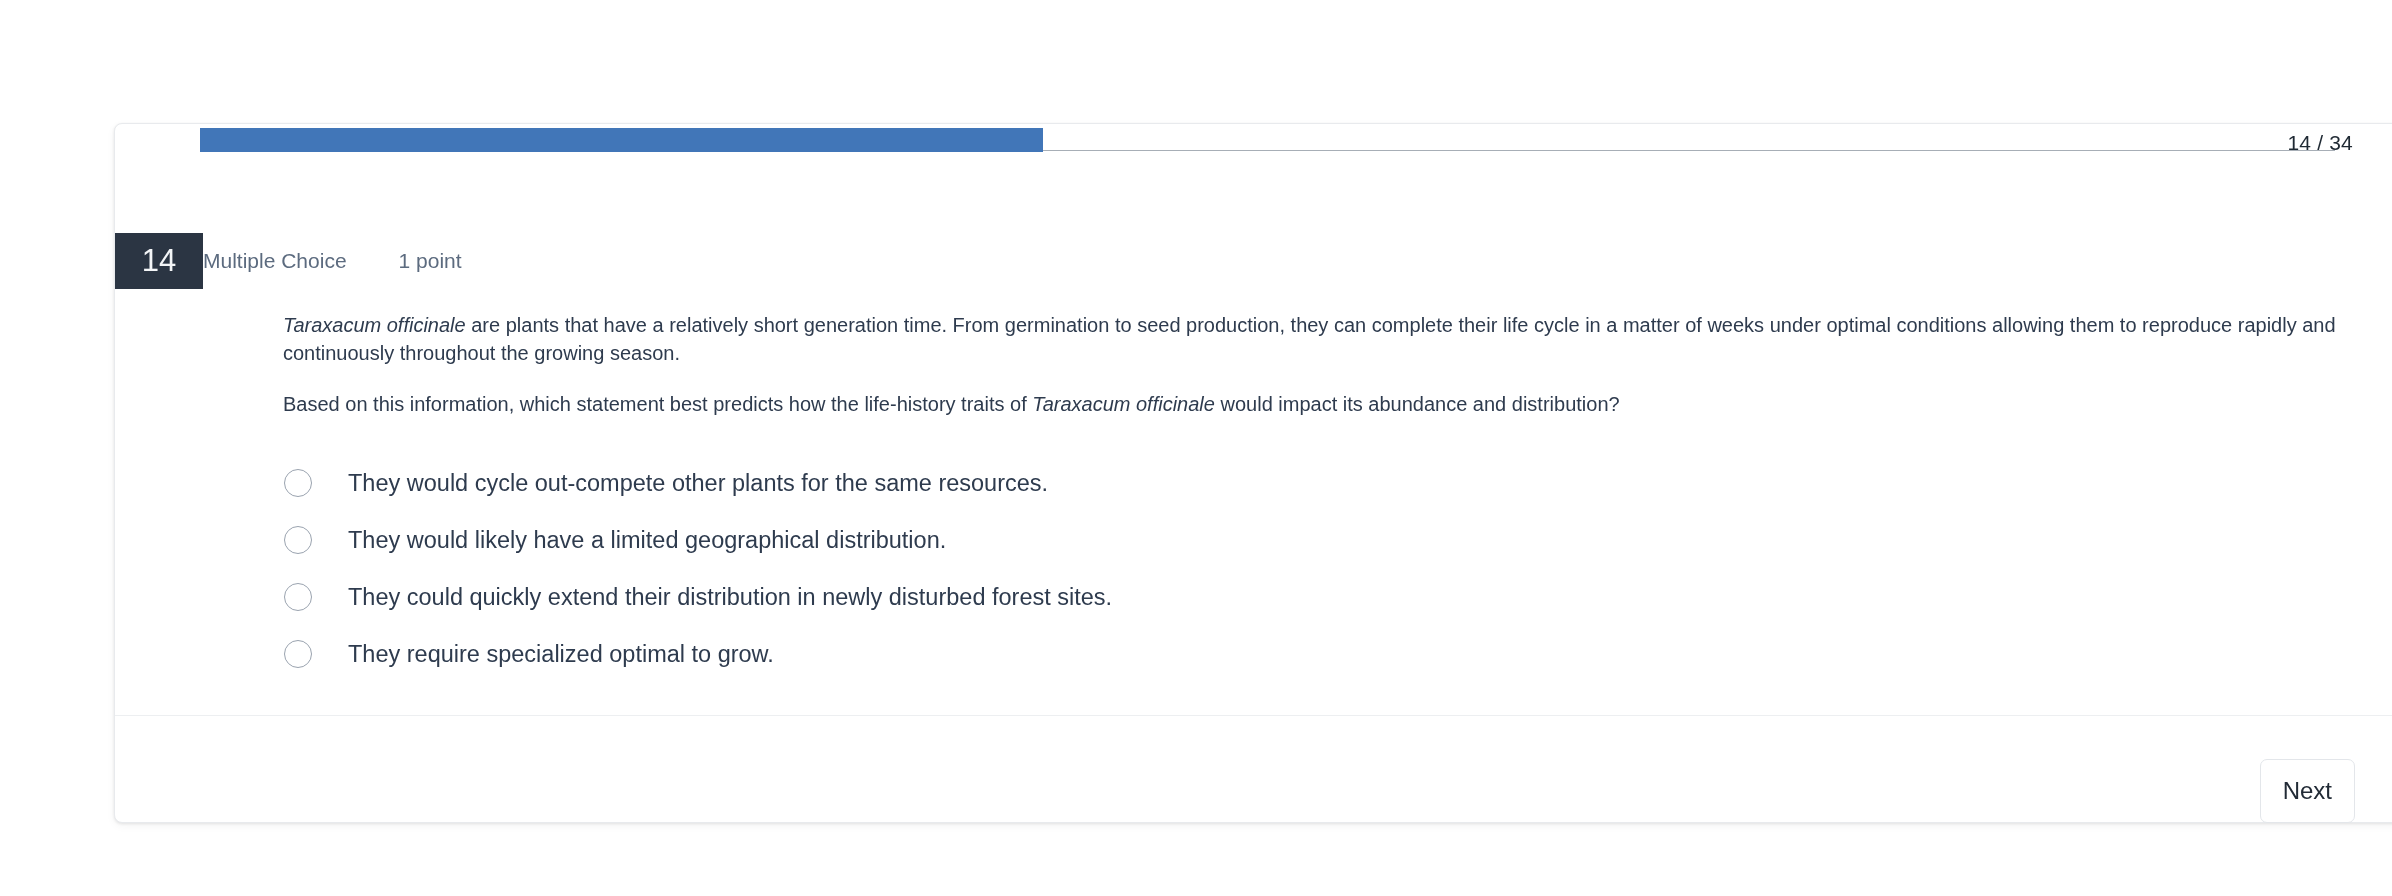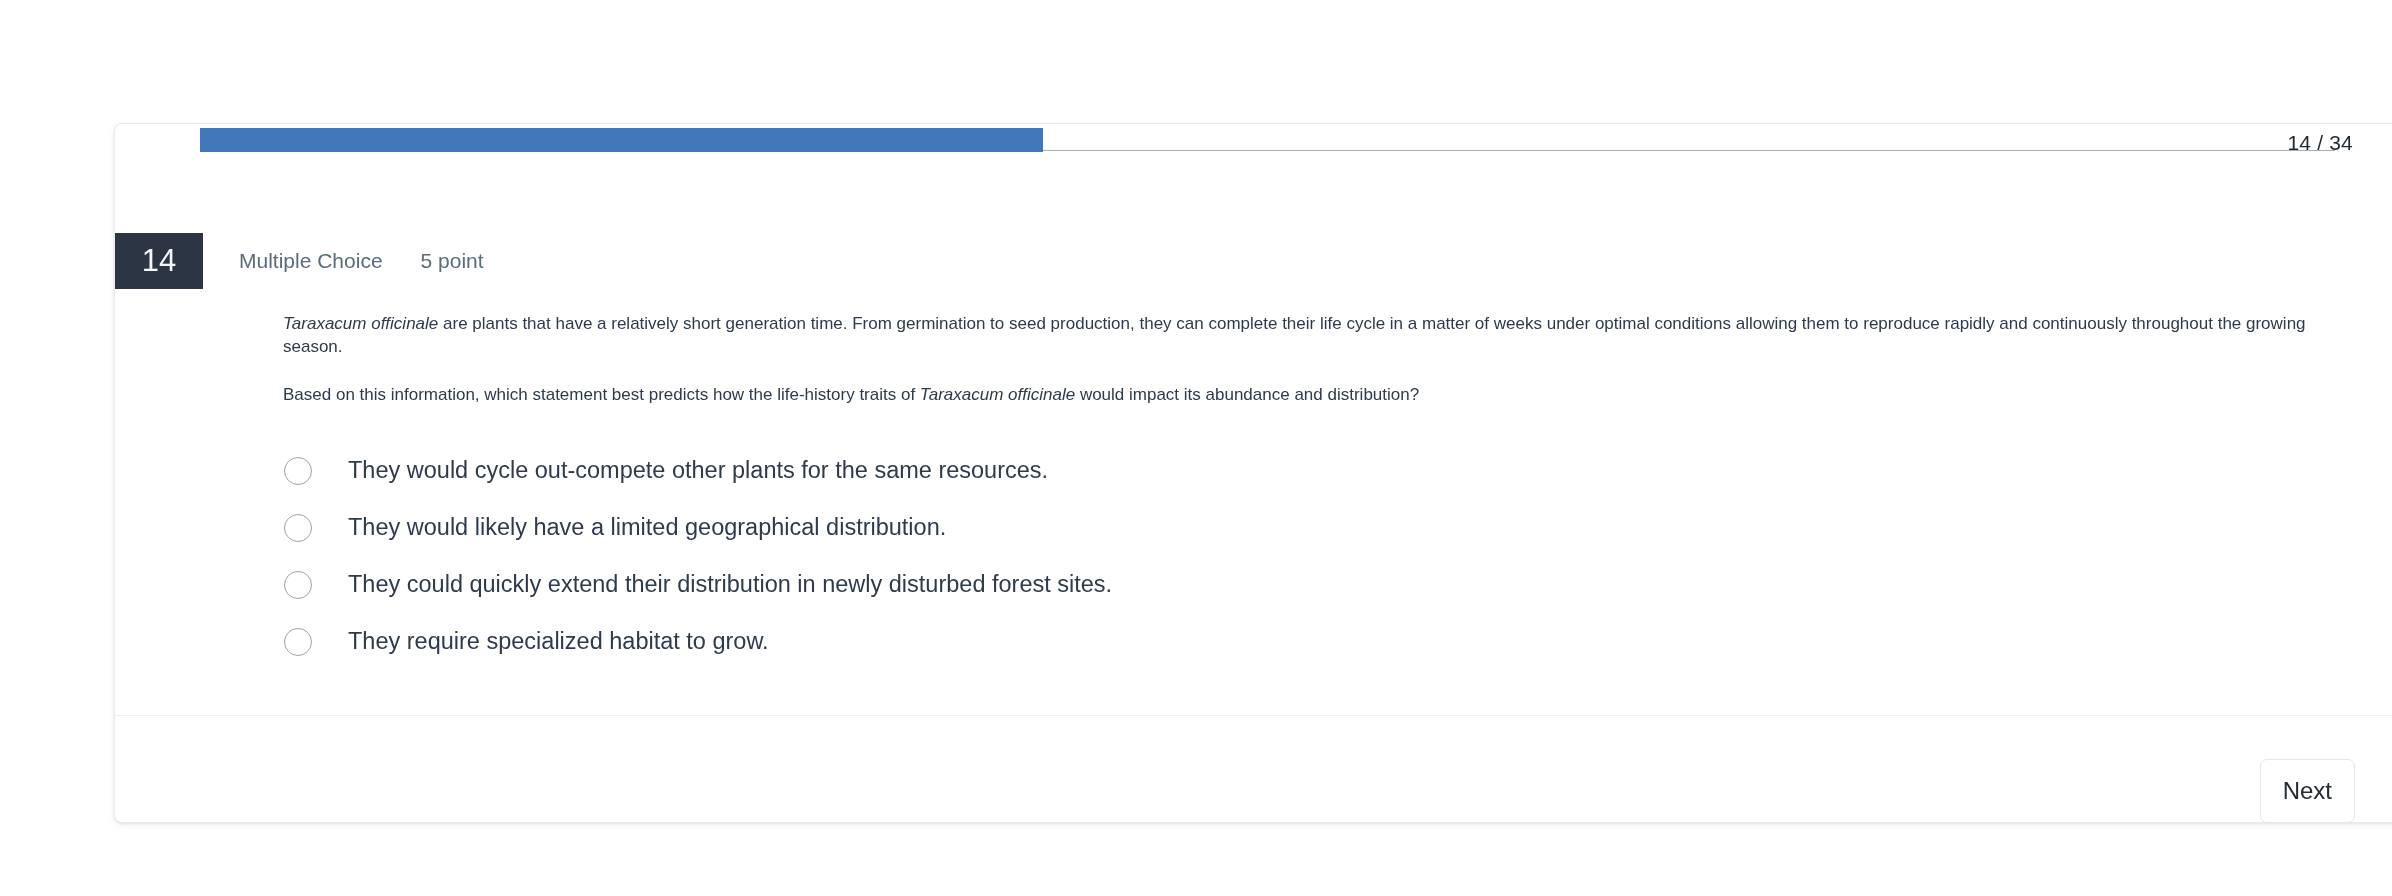--- a/index.html
+++ b/index.html
@@ -87,39 +87,38 @@
     color: #f3f5f7;
     display: flex;
     align-items: center;
     justify-content: center;
     font-size: 31px;
     font-family: "Liberation Sans", sans-serif;
   }
   .q-meta {
     display: flex;
     align-items: flex-end;
-    margin-left: 36px;
-    gap: 38px;
+    gap: 52px;
   }
   .q-type, .q-points {
     font-size: 21px;
     color: #5c6b7f;
     font-family: "Liberation Sans", sans-serif;
     white-space: nowrap;
   }
 
   
   .q-body {
     position: absolute;
     left: 168px;
     top: 188px;
     right: 60px;
   }
   .q-para {
-    font-size: 17px;
+    font-size: 20px;
     line-height: 1.38;
     color: #2e3b4e;
     margin: 0 0 24px 0;
     font-family: "Liberation Sans", sans-serif;
     max-width: 2150px;
   }
   .q-para.second { margin-bottom: 36px; }
   .q-para em { font-style: italic; }
 
   
@@ -192,21 +191,21 @@
     <div class="progress-row">
       <div class="progress-track"></div>
       <div class="progress-fill"></div>
       <div class="progress-count">14 / 34</div>
     </div>
 
     <div class="q-header">
       <div class="q-number-badge">14</div>
       <div class="q-meta">
         <span class="q-type">Multiple Choice</span>
-        <span class="q-points">5 point</span>
+        <span class="q-points">1 point</span>
       </div>
     </div>
 
     <div class="q-body">
 
       <p class="q-para">
         <em>Taraxacum officinale</em><span> are plants that have a relatively short generation time. From germination to seed production, they can complete their life cycle in a matter of weeks under optimal conditions allowing them to reproduce rapidly and continuously throughout the growing season.</span>
       </p>
 
       <p class="q-para second">
@@ -221,21 +220,21 @@
         <div class="option-row">
           <span class="radio"></span>
           <span class="option-label">They would likely have a limited geographical distribution.</span>
         </div>
         <div class="option-row">
           <span class="radio"></span>
           <span class="option-label">They could quickly extend their distribution in newly disturbed forest sites.</span>
         </div>
         <div class="option-row">
           <span class="radio"></span>
-          <span class="option-label">They require specialized habitat to grow.</span>
+          <span class="option-label">They require specialized optimal to grow.</span>
         </div>
       </div>
 
     </div>
 
     <div class="card-divider"></div>
     <div class="card-footer">
       <button class="next-button">Next</button>
     </div>
 

